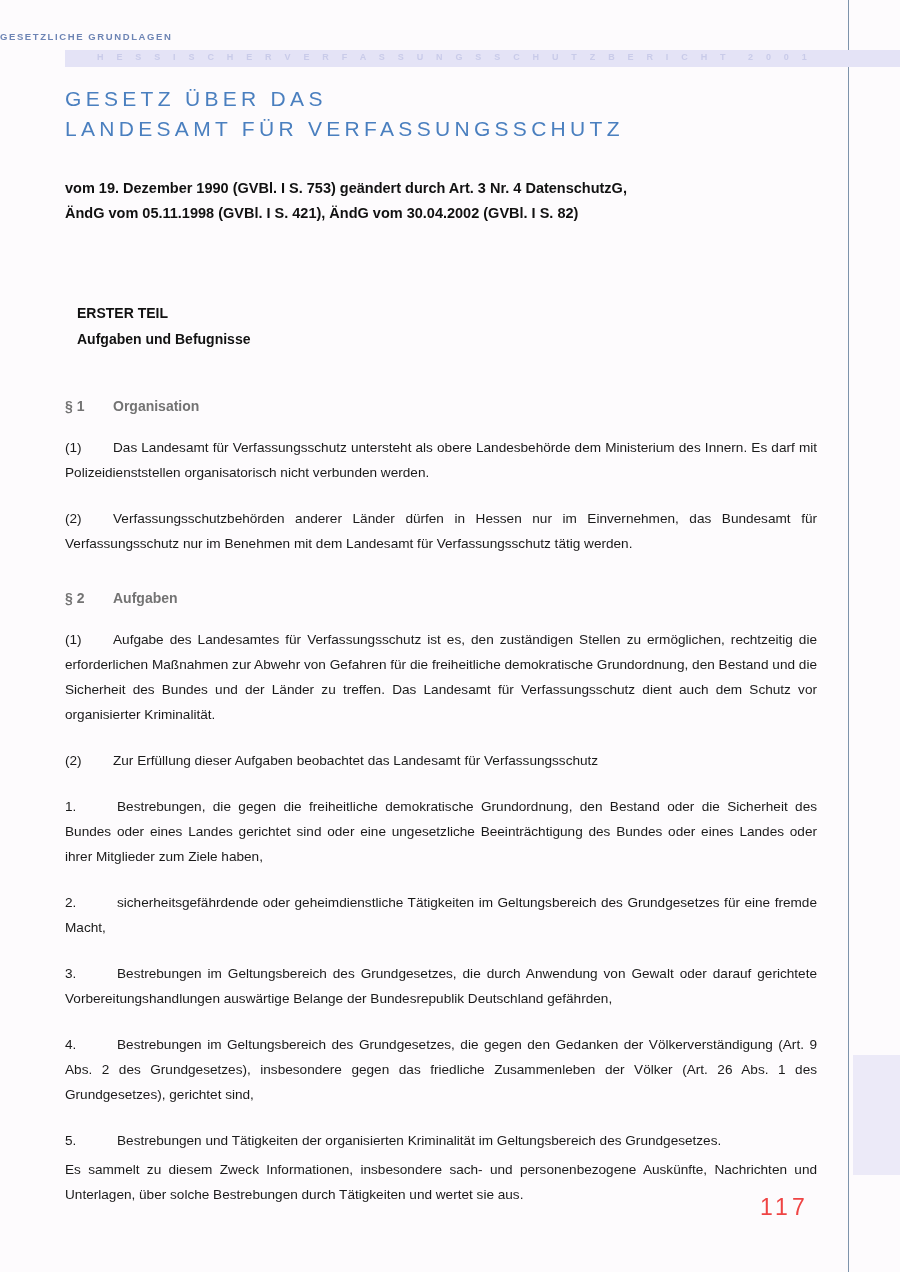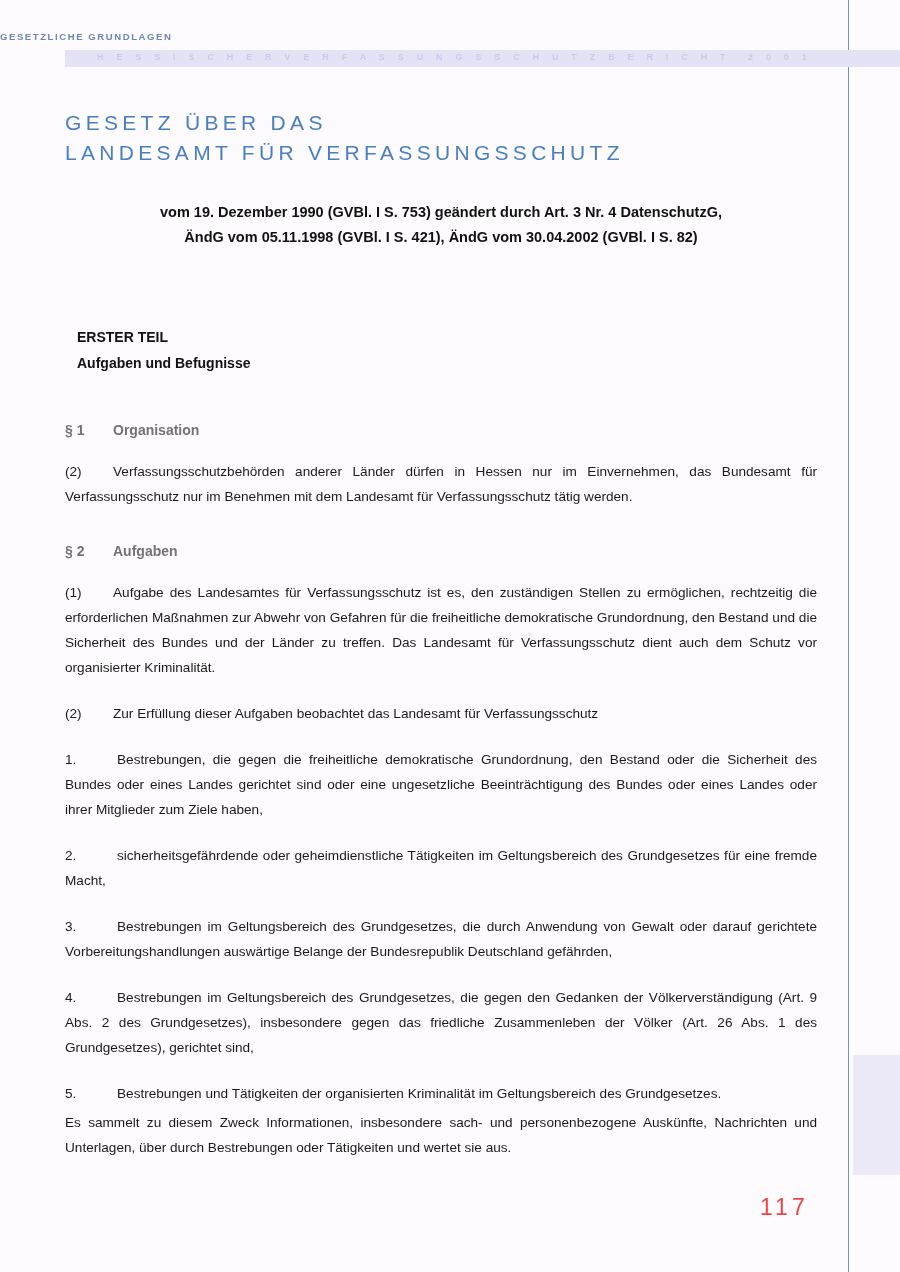--- a/index.html
+++ b/index.html
@@ -85,34 +85,34 @@
     width: 752px;
   }
 
   .doc-title {
     color: #4a7fbf;
     font-size: 21px;
     letter-spacing: 4.3px;
     line-height: 30px;
     font-weight: 400;
     margin: 0;
-    padding-top: 108px;
+    padding-top: 84px;
     white-space: nowrap;
   }
   .doc-title .l2 { display: block; }
 
   .subtitle {
     margin: 0;
     padding-top: 32px;
     font-size: 14.5px;
     font-weight: bold;
     color: #111;
     line-height: 25px;
   }
-  .subtitle span { display: block; text-align: center; }
+  .subtitle span { display: block; }
 
   .part-head {
     margin: 12px;
     padding-top: 62px;
     font-size: 14px;
     font-weight: bold;
     color: #111;
     line-height: 26px;
   }
   .part-head span { display: block; }
@@ -175,20 +175,23 @@
 
   <div class="part-head">
     <span>ERSTER TEIL</span>
     <span>Aufgaben und Befugnisse</span>
   </div>
 
   <div class="para-head">
     <span class="sym">§ 1</span><span>Organisation</span>
   </div>
 
+  <p class="body">
+    <span class="num">(1)</span><span>Das Landesamt für Verfassungsschutz untersteht als obere Landesbehörde dem Ministerium des Innern. Es darf mit Polizeidienststellen organisatorisch nicht verbunden werden.</span>
+  </p>
 
   <p class="body">
     <span class="num">(2)</span><span>Verfassungsschutzbehörden anderer Länder dürfen in Hessen nur im Einvernehmen, das Bundesamt für Verfassungsschutz nur im Benehmen mit dem Landesamt für Verfassungsschutz tätig werden.</span>
   </p>
 
   <div class="para-head">
     <span class="sym">§ 2</span><span>Aufgaben</span>
   </div>
 
   <p class="body">
@@ -212,17 +215,17 @@
   </p>
 
   <p class="body">
     <span class="num-l">4.</span><span>Bestrebungen im Geltungsbereich des Grundgesetzes, die gegen den Gedanken der Völkerverständigung (Art. 9 Abs. 2 des Grundgesetzes), insbesondere gegen das friedliche Zusammenleben der Völker (Art. 26 Abs. 1 des Grundgesetzes), gerichtet sind,</span>
   </p>
 
   <p class="body">
     <span class="num-l">5.</span><span>Bestrebungen und Tätigkeiten der organisierten Kriminalität im Geltungsbereich des Grundgesetzes.</span>
   </p>
 
-  <p class="body tight">Es sammelt zu diesem Zweck Informationen, insbesondere sach- und personenbezogene Auskünfte, Nachrichten und Unterlagen, über durch Bestrebungen oder Tätigkeiten und wertet sie aus.</p>
+  <p class="body tight">Es sammelt zu diesem Zweck Informationen, insbesondere sach- und personenbezogene Auskünfte, Nachrichten und Unterlagen, über solche Bestrebungen durch Tätigkeiten und wertet sie aus.</p>
 
 </div>
 
 <div class="pageno">117</div>
 
 </body></html>

